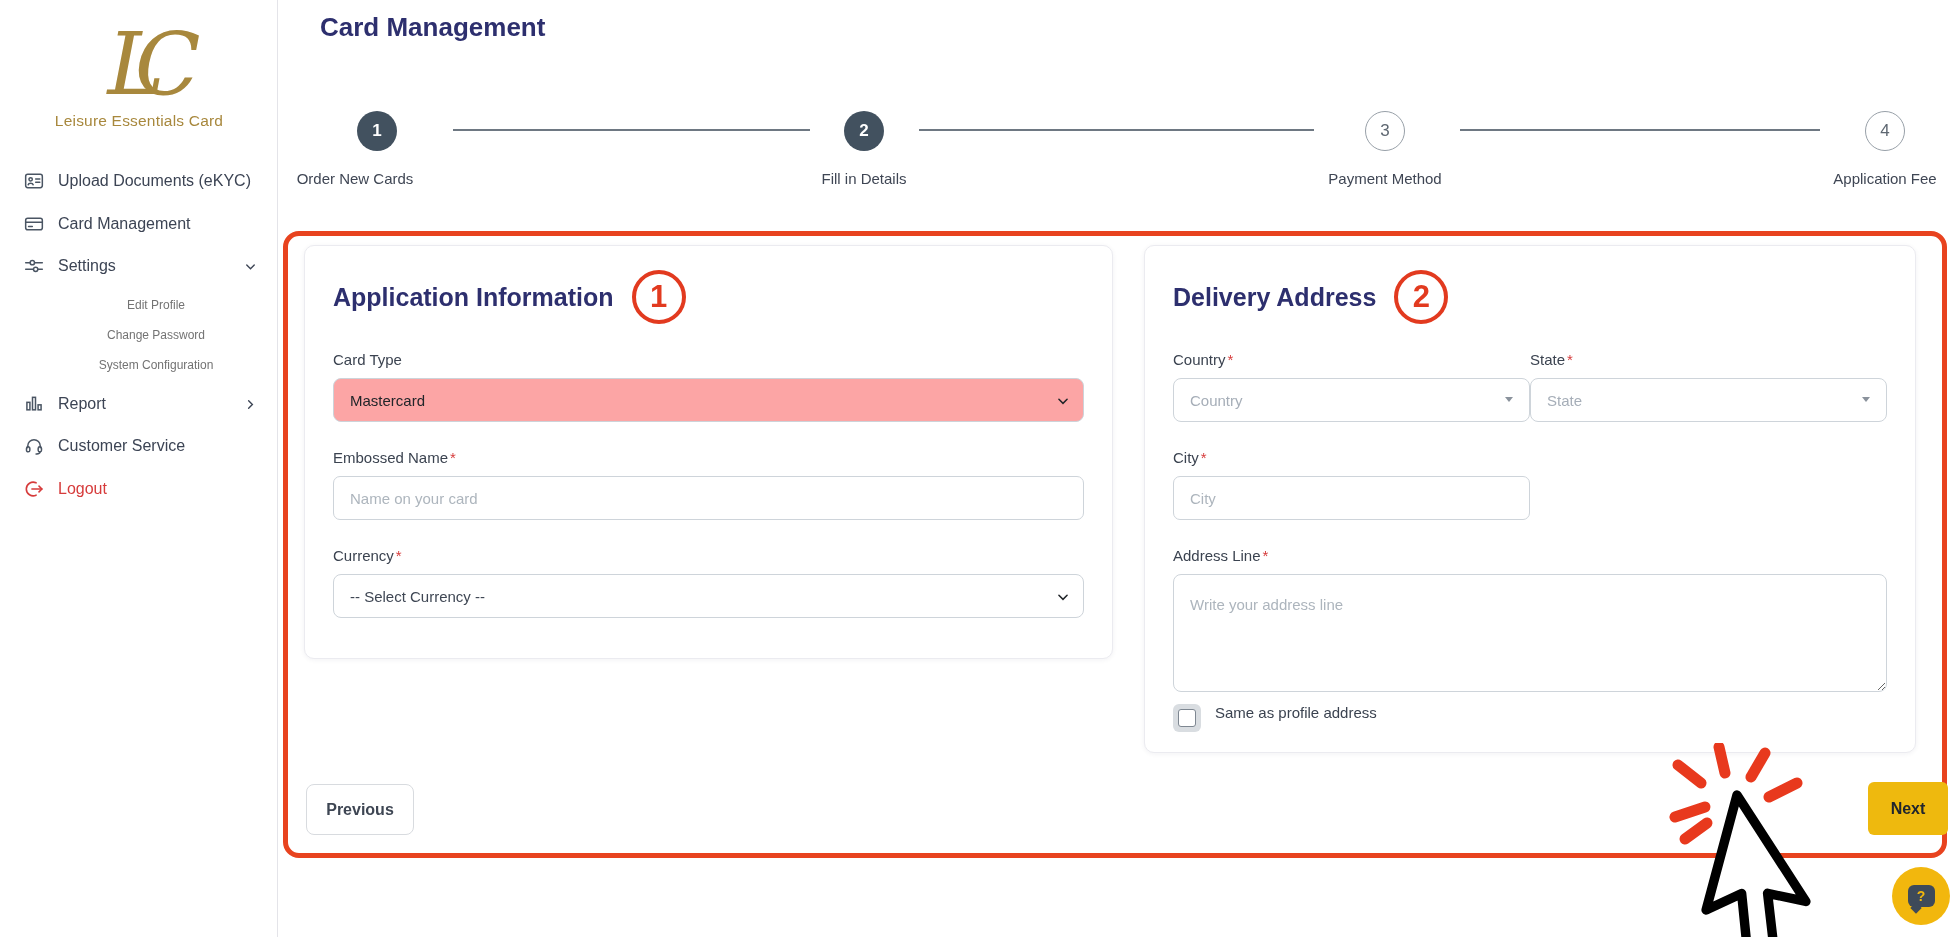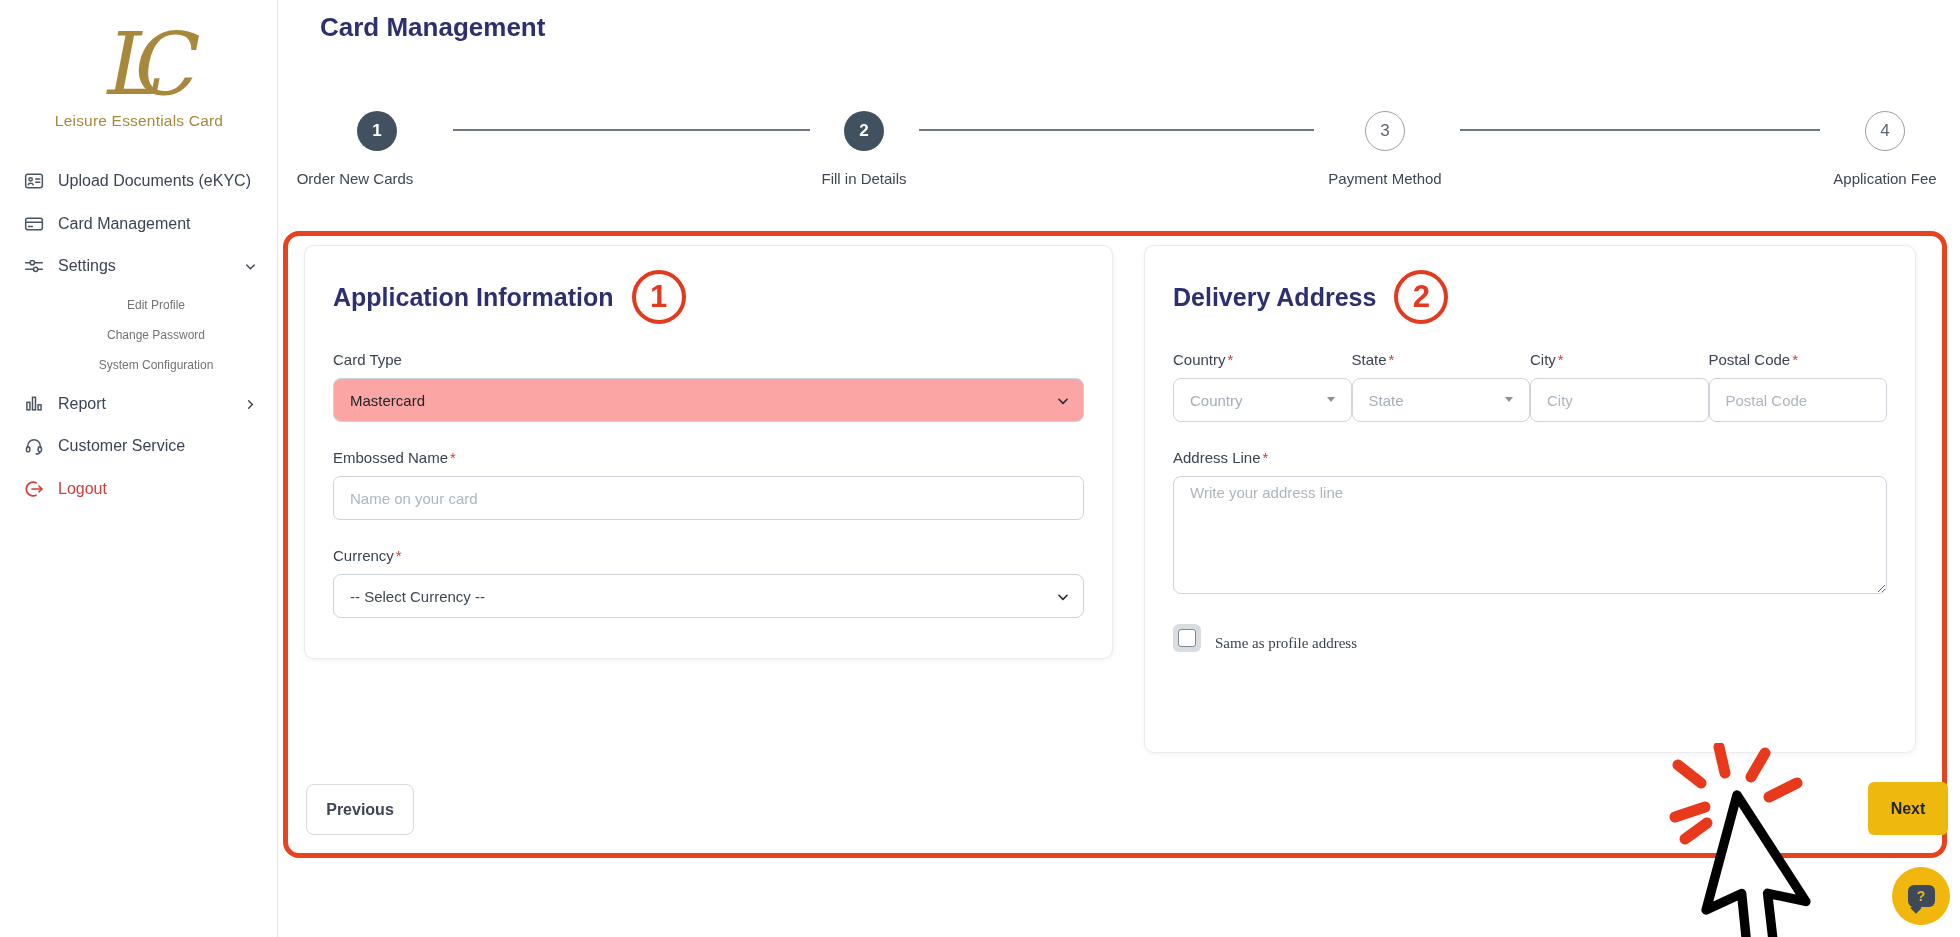--- a/index.html
+++ b/index.html
@@ -49,27 +49,27 @@
     display:flex; align-items:center; padding:0 40px 0 16px; font-size:15px; background:#fff; color:#3f4754; cursor:pointer; }
   .sel.disabled { background:#fca5a5; border-color:#cdd3d9; color:#212529; }
   .sel .chev-native { position:absolute; right:13px; top:15px; }
   .sel .tri { position:absolute; right:16px; top:18px; width:0; height:0;
     border-left:4.5px solid transparent; border-right:4.5px solid transparent; border-top:5.5px solid #8a929c; }
   .sel.placeholder { color:#a6aeb8; }
 
   input.txt { width:100%; height:44px; border:1px solid #ced4da; border-radius:7px; padding:0 16px;
     font-size:15px; font-family:"Liberation Sans",sans-serif; color:#212529; background:#fff; outline:none; }
   input.txt::placeholder { color:#adb5bd; }
-  textarea.txt { width:100%; height:118px; border:1px solid #ced4da; border-radius:8px; padding:7px 16px;
+  textarea.txt { width:100%; height:118px; border:1px solid #ced4da; border-radius:8px; padding:21px 16px;
     font-size:15px; font-family:"Liberation Sans",sans-serif; color:#404040; resize:both; outline:none; }
   textarea.txt::placeholder { color:#adb5bd; }
 
-  .grid2 { display:grid; grid-template-columns:1fr 1fr 1fr 1fr; }
-
-  .cb-row { display:flex; align-items:flex-end; margin-top:26px; cursor:pointer;font-family:Liberation Serif, serif; }
+  .grid2 { display:grid; grid-template-columns:1fr 1fr; }
+
+  .cb-row { display:flex; align-items:flex-start; margin-top:8px; cursor:pointer; }
   .cb-outer { width:28px; height:28px; background:#d9dde1; border-radius:6px; display:flex; align-items:center; justify-content:center; }
   .cb-inner { width:18px; height:18px; background:#fff; border:1.5px solid #7e8791; border-radius:3px; }
   .cb-label { margin-left:14px; font-size:15px; color:#3b4350; }
 
   
   .btn-prev { position:absolute; left:306px; top:784px; width:108px; height:51px; background:#fff;
     border:1px solid #d8dbdf; border-radius:8px; font-size:16px; font-weight:bold; color:#3e4653;
     font-family:"Liberation Sans",sans-serif; cursor:pointer; }
   .btn-next { position:absolute; left:1868px; top:782px; width:80px; height:53px; background:#eeb90e;
     border:none; border-radius:6px; font-size:16px; font-weight:bold; color:#21262e;
@@ -265,26 +265,20 @@
         <div class="sel placeholder">
           <span>State</span>
           <span class="tri"></span>
         </div>
       </div>
       <div>
         <label class="f-label">
           <span>City</span><span class="req">*</span>
         </label>
         <input class="txt" type="text" placeholder="City" style="">
-      </div>
-      <div>
-        <label class="f-label">
-          <span>Postal Code</span><span class="req">*</span>
-        </label>
-        <input class="txt" type="text" placeholder="Postal Code" style="">
       </div>
     </div>
 
     <label class="f-label">
       <span>Address Line</span><span class="req">*</span>
     </label>
     <textarea class="txt" placeholder="Write your address line" style=""></textarea>
 
     <div class="cb-row">
       <span class="cb-outer">

